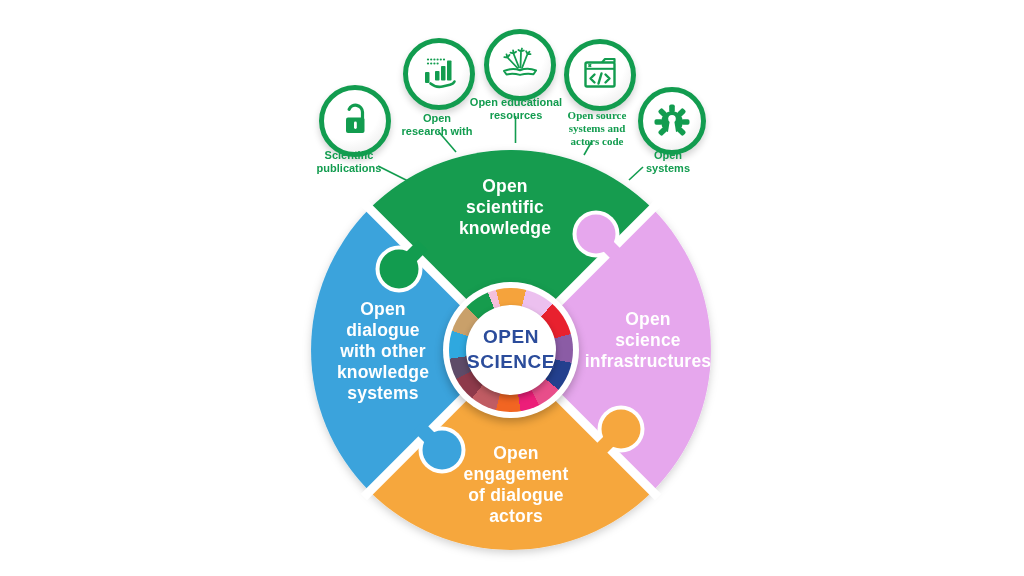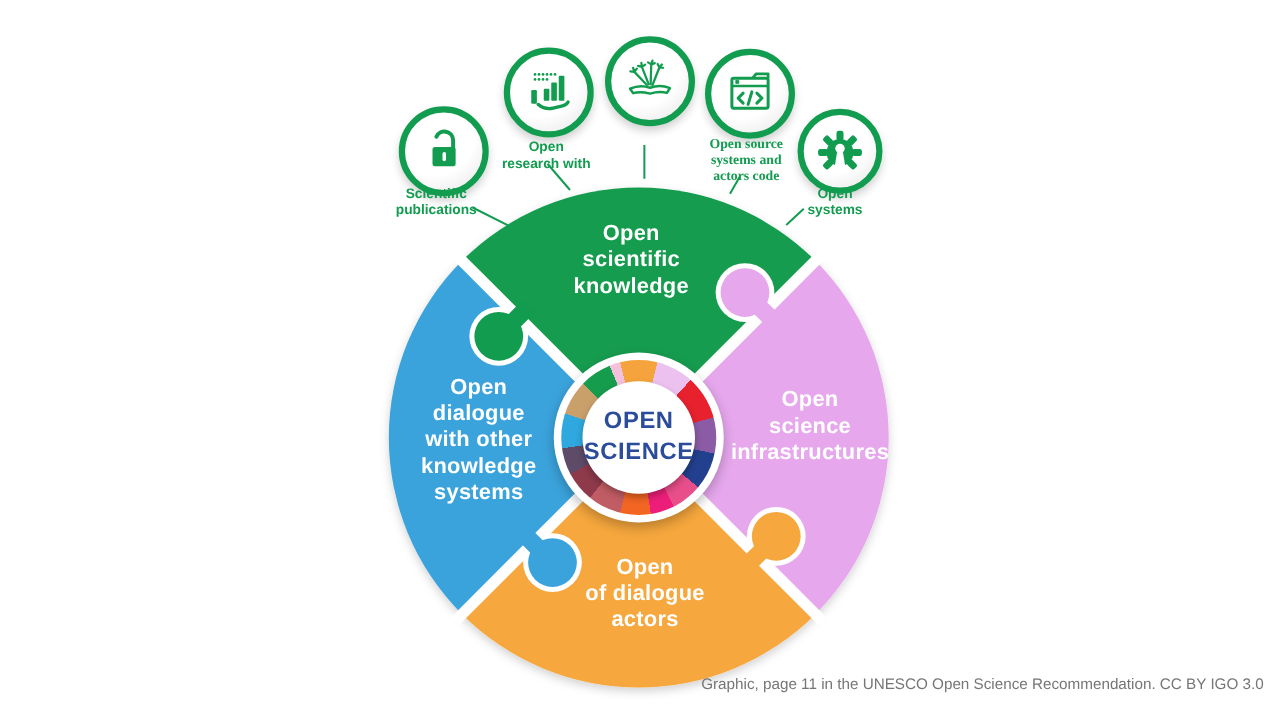--- a/index.html
+++ b/index.html
@@ -114,20 +114,21 @@
     <span>scientific</span>
     <span>knowledge</span>
   </div>
   <div class="pillar-label" style="left:568px;top:309px;width:160px;">
     <span>Open</span>
     <span>science</span>
     <span>infrastructures</span>
   </div>
   <div class="pillar-label" style="left:426px;top:443px;width:180px;">
     <span>Open</span>
+    <span>engagement</span>
     <span>of dialogue</span>
     <span>actors</span>
   </div>
   <div class="pillar-label" style="left:293px;top:299px;width:180px;">
     <span>Open</span>
     <span>dialogue</span>
     <span>with other</span>
     <span>knowledge</span>
     <span>systems</span>
   </div>
@@ -211,25 +212,28 @@
   </div>
 
   <div class="sat-label" style="left:289px;top:149px;width:120px;">
     <span>Scientific</span>
     <span>publications</span>
   </div>
   <div class="sat-label" style="left:377px;top:112px;width:120px;">
     <span>Open</span>
     <span>research with</span>
   </div>
+  <div class="sat-label" style="left:446px;top:96px;width:140px;">
+    <span>Open educational</span>
+    <span>resources</span>
+  </div>
   <div class="sat-label" style="left:537px;top:109px;width:120px;font-family:Liberation Serif, serif;">
     <span>Open source</span>
     <span>systems and</span>
     <span>actors code</span>
   </div>
   <div class="sat-label" style="left:618px;top:149px;width:100px;">
     <span>Open</span>
     <span>systems</span>
   </div>
 
-  <div class="caption">Graphic, page 11 in the UNESCO Open Science Recommendation. CC BY IGO 3.0</div>
 
 </div>
 
 </body></html>

